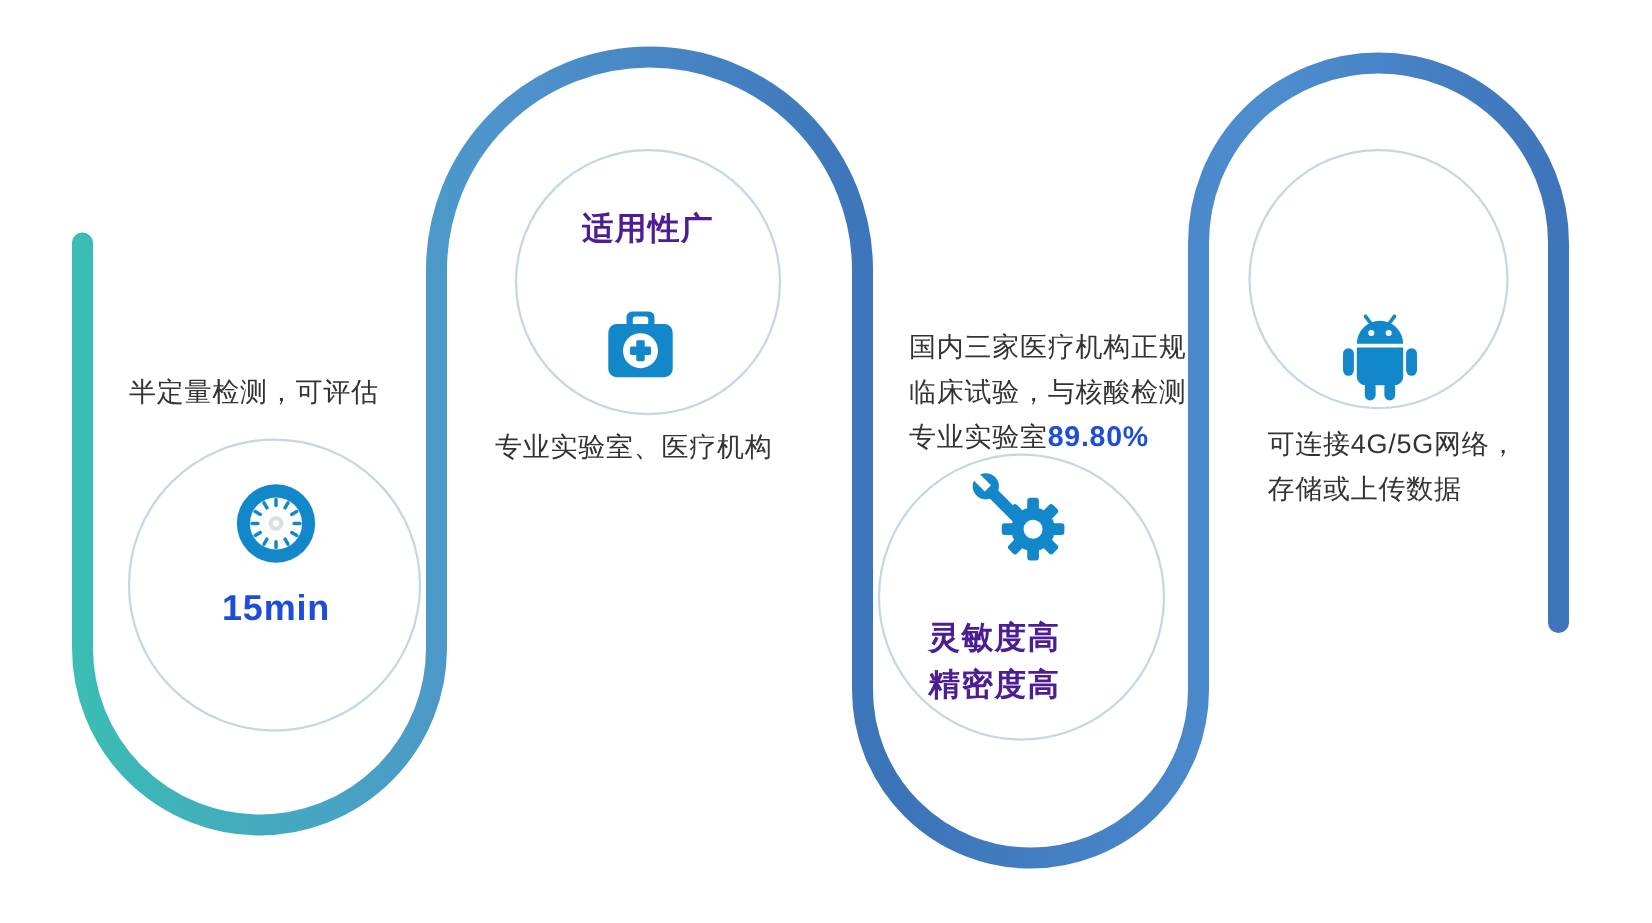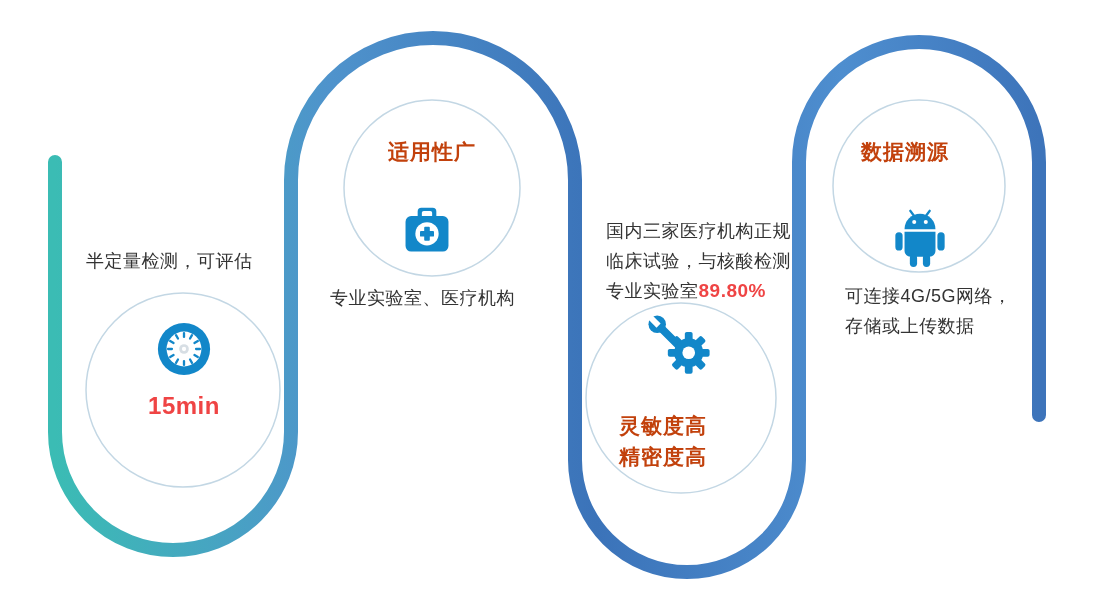--- a/index.html
+++ b/index.html
@@ -24,33 +24,33 @@
     letter-spacing: 0.5px;
     white-space: nowrap;
   }
   .s1-desc { left: 86px;  top: 246px; }
   .s2-desc { left: 330px; top: 283px; }
   .s3-desc { left: 606px; top: 216px; }
   .s4-desc { left: 845px; top: 281px; }
 
   .title {
     position: absolute;
-    color: #c2410c;
+    color: #4c1d95;
     font-size: 21px;
     font-weight: bold;
     text-align: center;
     letter-spacing: 1px;
     white-space: nowrap;
   }
   .s1-title { left: 104px; top: 424px; width: 160px; }
   .s2-title { left: 352px; top: 138px; width: 160px; }
   .s3-title { left: 578px; top: 410px; width: 170px; line-height: 31px; }
   .s4-title { left: 825px; top: 138px; width: 160px; }
 
-  .highlight-red { color: #ef4444; font-weight: bold; }
+  .highlight-red { color: #1d4ed8; font-weight: bold; }
   .s1-highlight {
     position: absolute;
     left: 124px; top: 392px;
     width: 120px;
     text-align: center;
     font-size: 24px;
     letter-spacing: 0.5px;
   }
   .s3-inline-highlight { font-size: 19px; }
 
@@ -161,21 +161,20 @@
       </g>
       <circle cx="45" cy="42" r="6.5" fill="#ffffff"></circle>
     </svg>
   </div>
 
   <div class="title s3-title">
     <div>灵敏度高</div>
     <div>精密度高</div>
   </div>
 
-  <div class="title s4-title">数据溯源</div>
 
   <div class="icon s4-icon">
     <svg viewBox="0 0 60 66" xmlns="http://www.w3.org/2000/svg">
       <g stroke="#1287C9" stroke-width="2.5" stroke-linecap="round">
         <line x1="20" y1="7" x2="24.5" y2="13"></line>
         <line x1="40" y1="7" x2="35.5" y2="13"></line>
       </g>
       <g fill="#1287C9">
         <path d="M14 26 A16 16 0 0 1 46 26 Z"></path>
         <path d="M14 28.5 h32 v20 a6 6 0 0 1 -6 6 h-20 a6 6 0 0 1 -6 -6 Z"></path>

